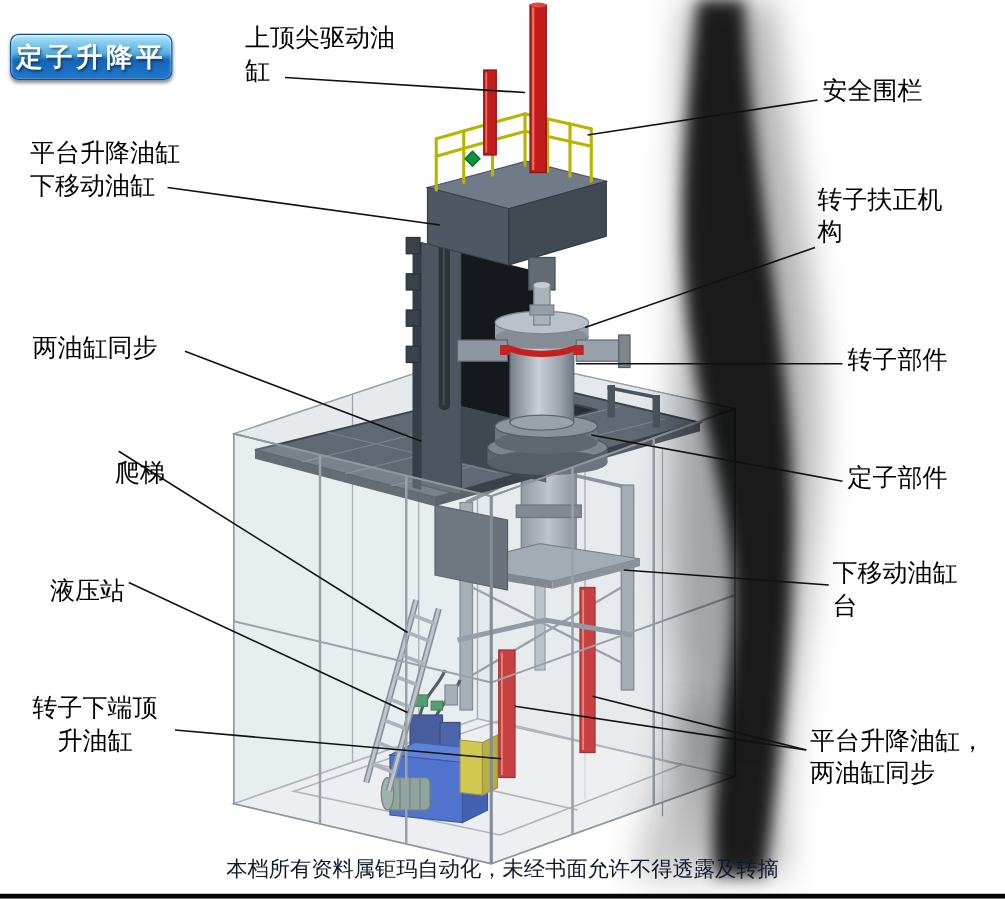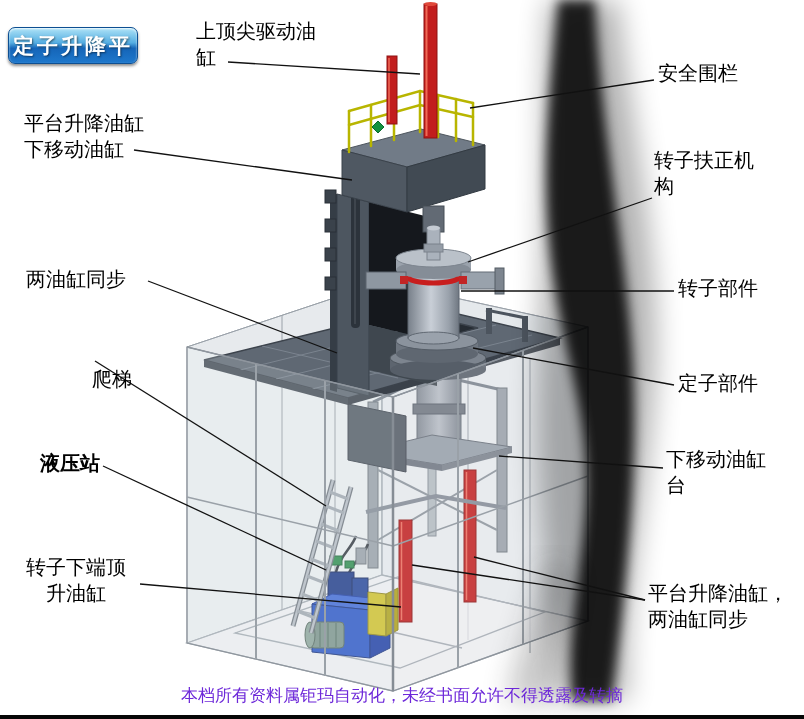--- a/index.html
+++ b/index.html
@@ -20,21 +20,21 @@
     border-radius:7px;border:1px solid #0d4f92;
     background:linear-gradient(180deg,#aee3f7 0%,#55aee2 42%,#1565b8 58%,#1e78cc 100%);
     box-shadow:0 2px 3px rgba(0,0,0,.45), inset 0 1px 2px rgba(255,255,255,.85);
     color:#fff;font-weight:bold;font-size:21px;letter-spacing:3px;
     display:flex;align-items:center;justify-content:center;
     font-family:"Liberation Sans", sans-serif;
     text-shadow:1px 1px 2px rgba(0,0,0,.5);
   }
   #footer{
     position:absolute;left:0;top:684px;width:804px;text-align:center;
-    font-size:17px;color:#6d28d9;
+    font-size:17px;color:#0f172a;
   }
   #bottom-bar{
     position:absolute;left:0;top:715px;width:804px;height:4px;background:#060606;
   }
 </style>
 </head>
 <body>
 
 <svg id="diagram-svg" viewBox="0 0 804 719" xmlns="http://www.w3.org/2000/svg">
   <defs>
@@ -271,21 +271,21 @@
 缸</div>
 <div class="lbl" style="left:658px;top:60px;">安全围栏</div>
 <div class="lbl" style="left:24px;top:110px;">平台升降油缸
 下移动油缸</div>
 <div class="lbl" style="left:654px;top:147px;">转子扶正机
 构</div>
 <div class="lbl" style="left:26px;top:266px;">两油缸同步</div>
 <div class="lbl" style="left:52px;top:366px;margin-left:40px;">爬梯</div>
 <div class="lbl" style="left:678px;top:275px;font-family:Liberation Serif, serif;">转子部件</div>
 <div class="lbl" style="left:678px;top:370px;">定子部件</div>
-<div class="lbl" style="left:40px;top:450px;font-weight:bold;">液压站</div>
+<div class="lbl" style="left:40px;top:460px;">液压站</div>
 <div class="lbl" style="left:666px;top:446px;">下移动油缸
 台</div>
 <div class="lbl" style="left:26px;top:554px;text-align:center;">转子下端顶
 升油缸</div>
 <div class="lbl" style="left:648px;top:580px;">平台升降油缸，
 两油缸同步</div>
 
 <div id="footer">本档所有资料属钜玛自动化，未经书面允许不得透露及转摘</div>
 <div id="bottom-bar"></div>
 

